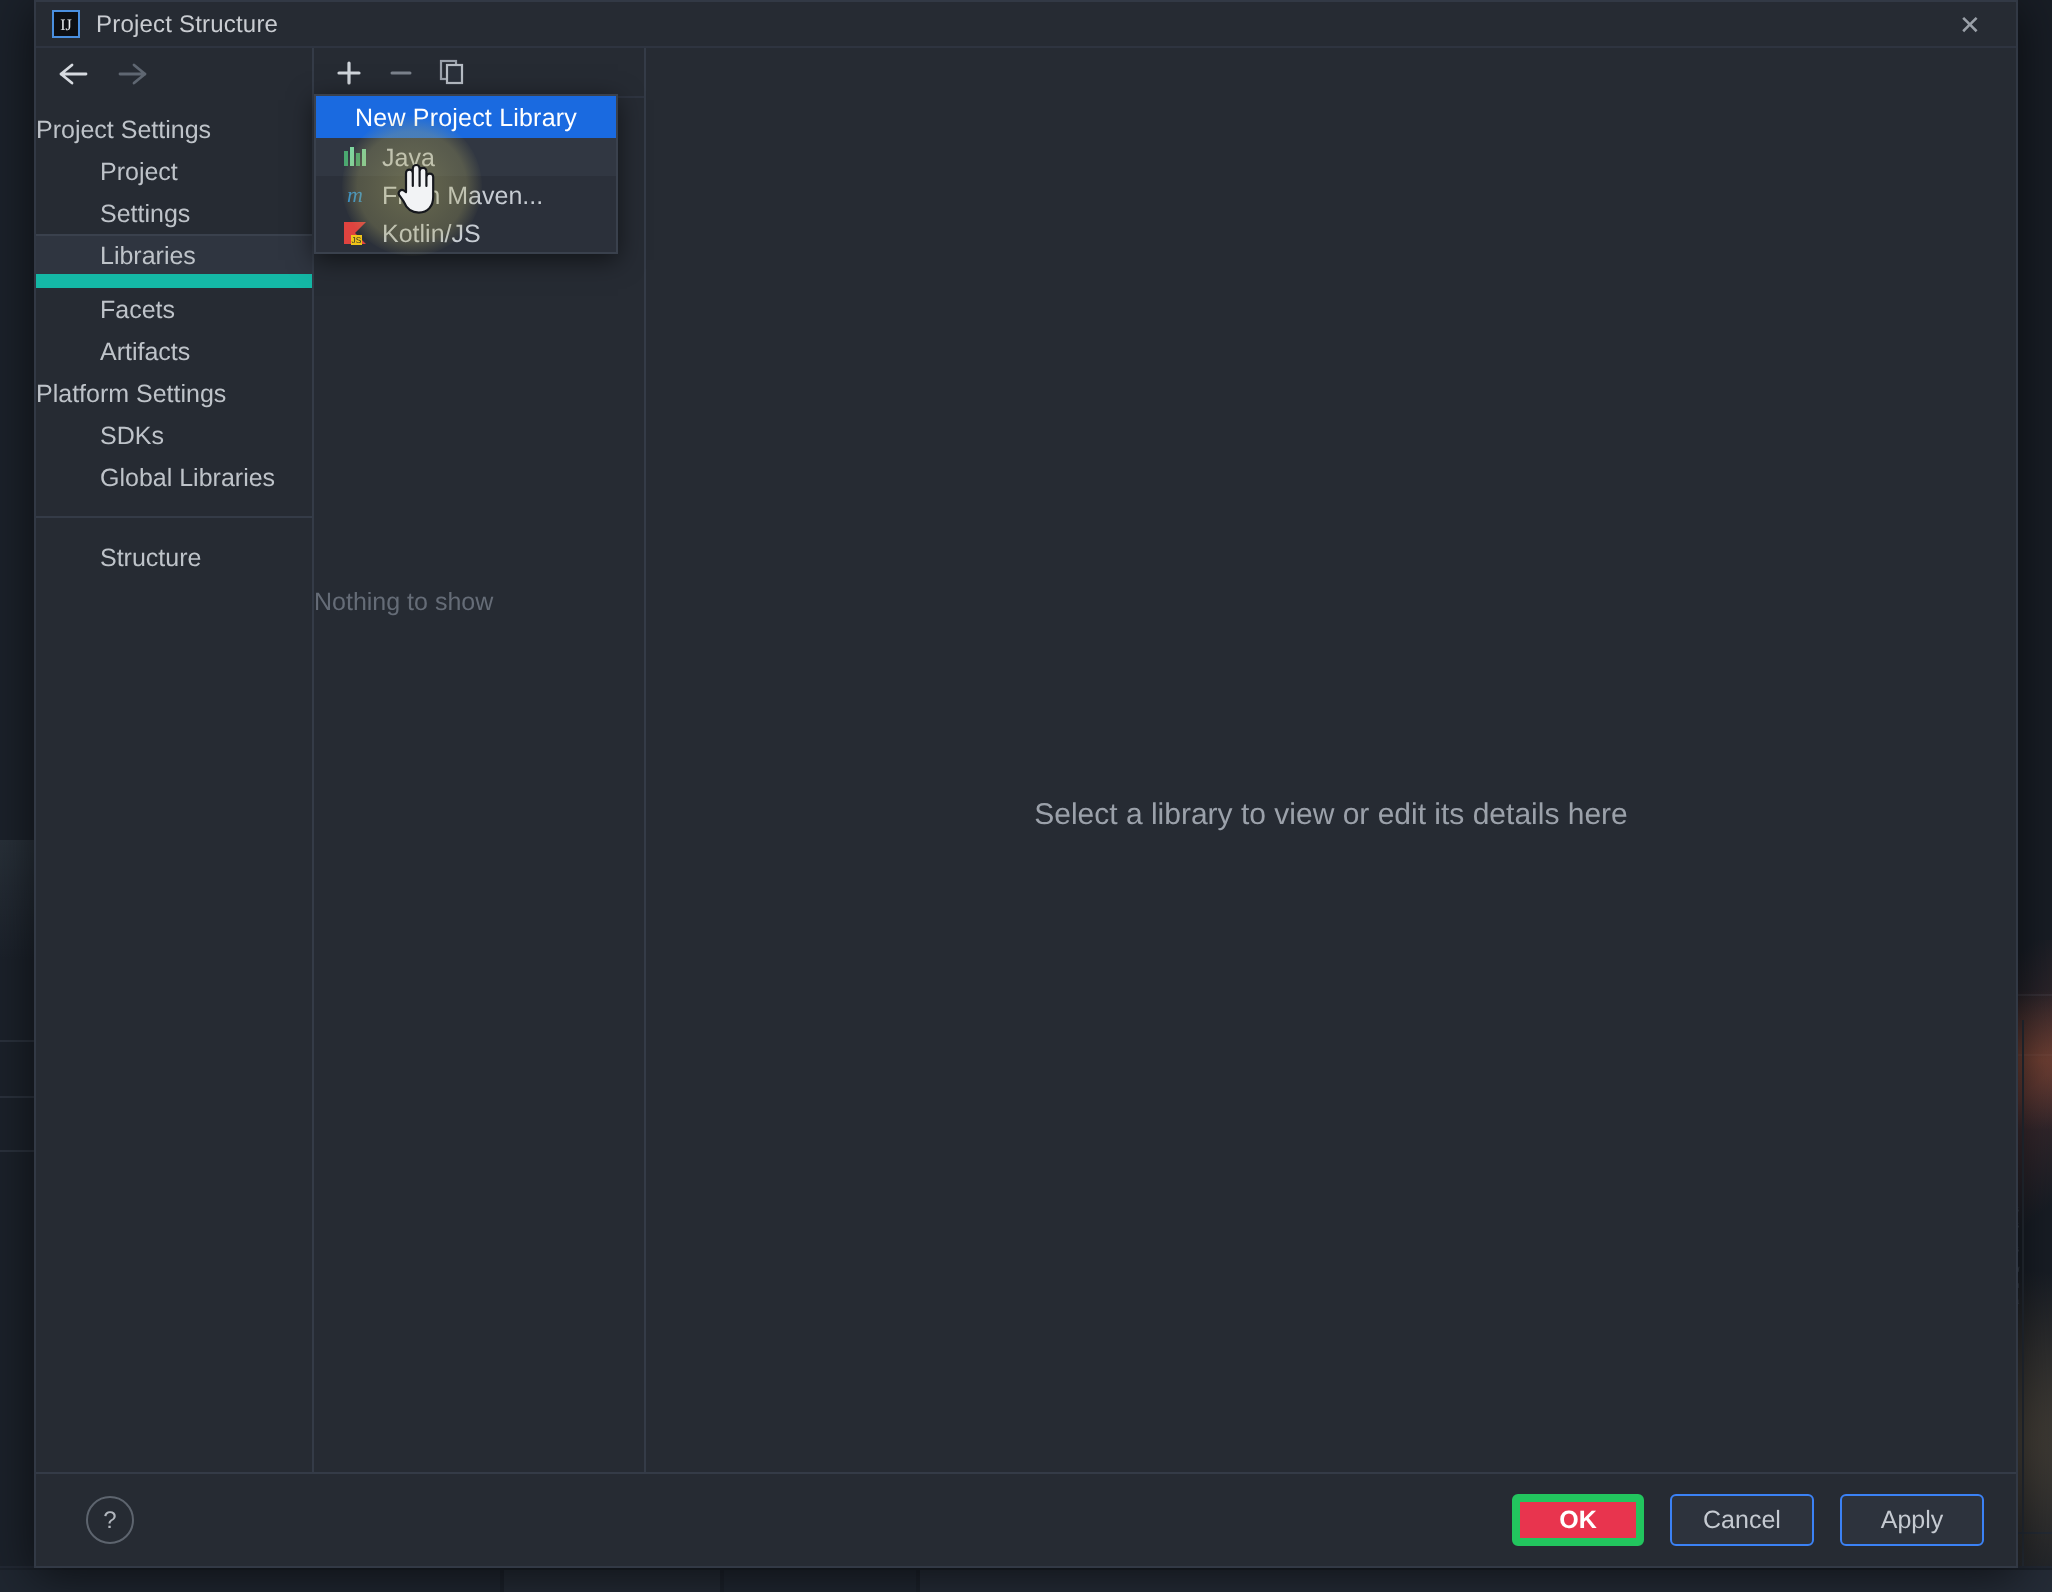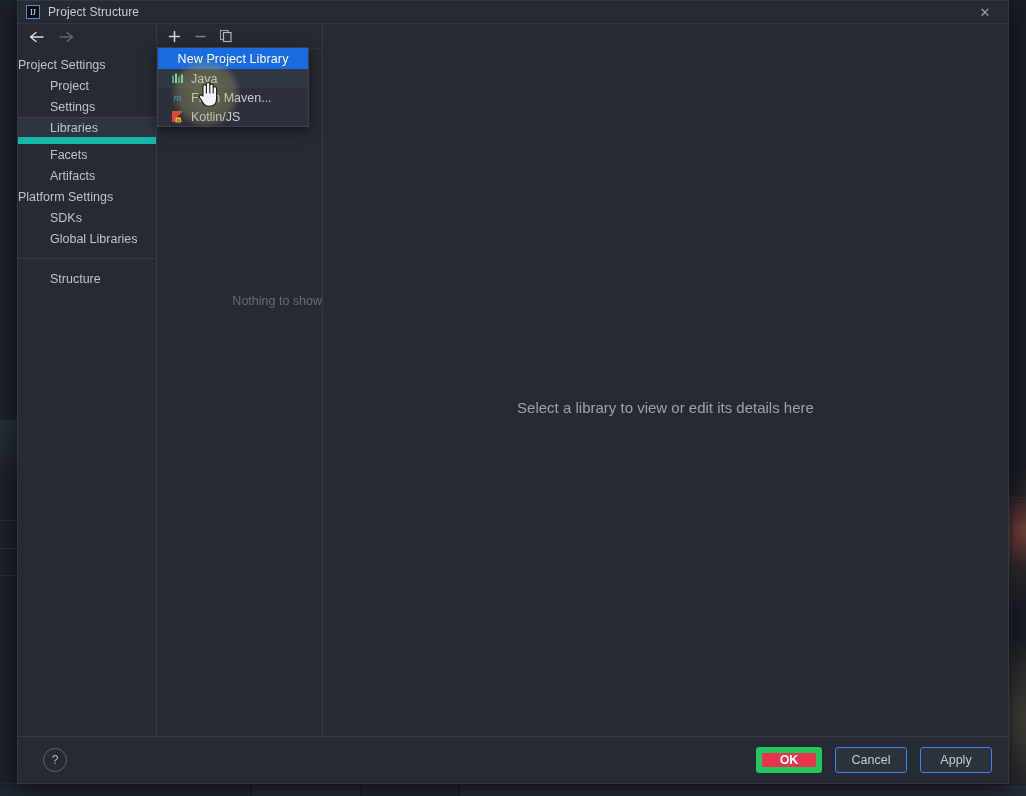--- a/index.html
+++ b/index.html
@@ -163,21 +163,21 @@
     flex: 0 0 auto;
     border-bottom: 1px solid #2e3440;
   }
   .tb-btn {
     width: 18px; height: 18px;
     display:flex; align-items:center; justify-content:center;
     color:#b6bbc2;
   }
   .libempty {
     flex: 1 1 auto;
-    display:flex; align-items:flex-start; justify-content:flex-end;
+    display:flex; align-items:flex-start; justify-content:flex-start;
     padding-top: 245px;
     font-size: 12.5px;
     color: #656c77;
   }
 
   
   .detail {
     flex: 1 1 auto;
     background: #262b33;
     display: flex;
@@ -213,21 +213,21 @@
     border-radius: 3px;
     font-size: 12.5px;
     display:flex; align-items:center; justify-content:center;
     margin-left: 13px;
     box-sizing: border-box;
     padding: 0 12px;
   }
   .btn.default {
     background: #e8344e;
     color: #ffffff;
-    border: 6px solid #22c55e;
+    border: 4px solid #22c55e;
     font-weight: bold;
     min-width: 66px;
   }
   .btn.normal {
     background: #2d333d;
     color: #c5cad1;
     border: 1px solid #3b82f6;
   }
 
   

